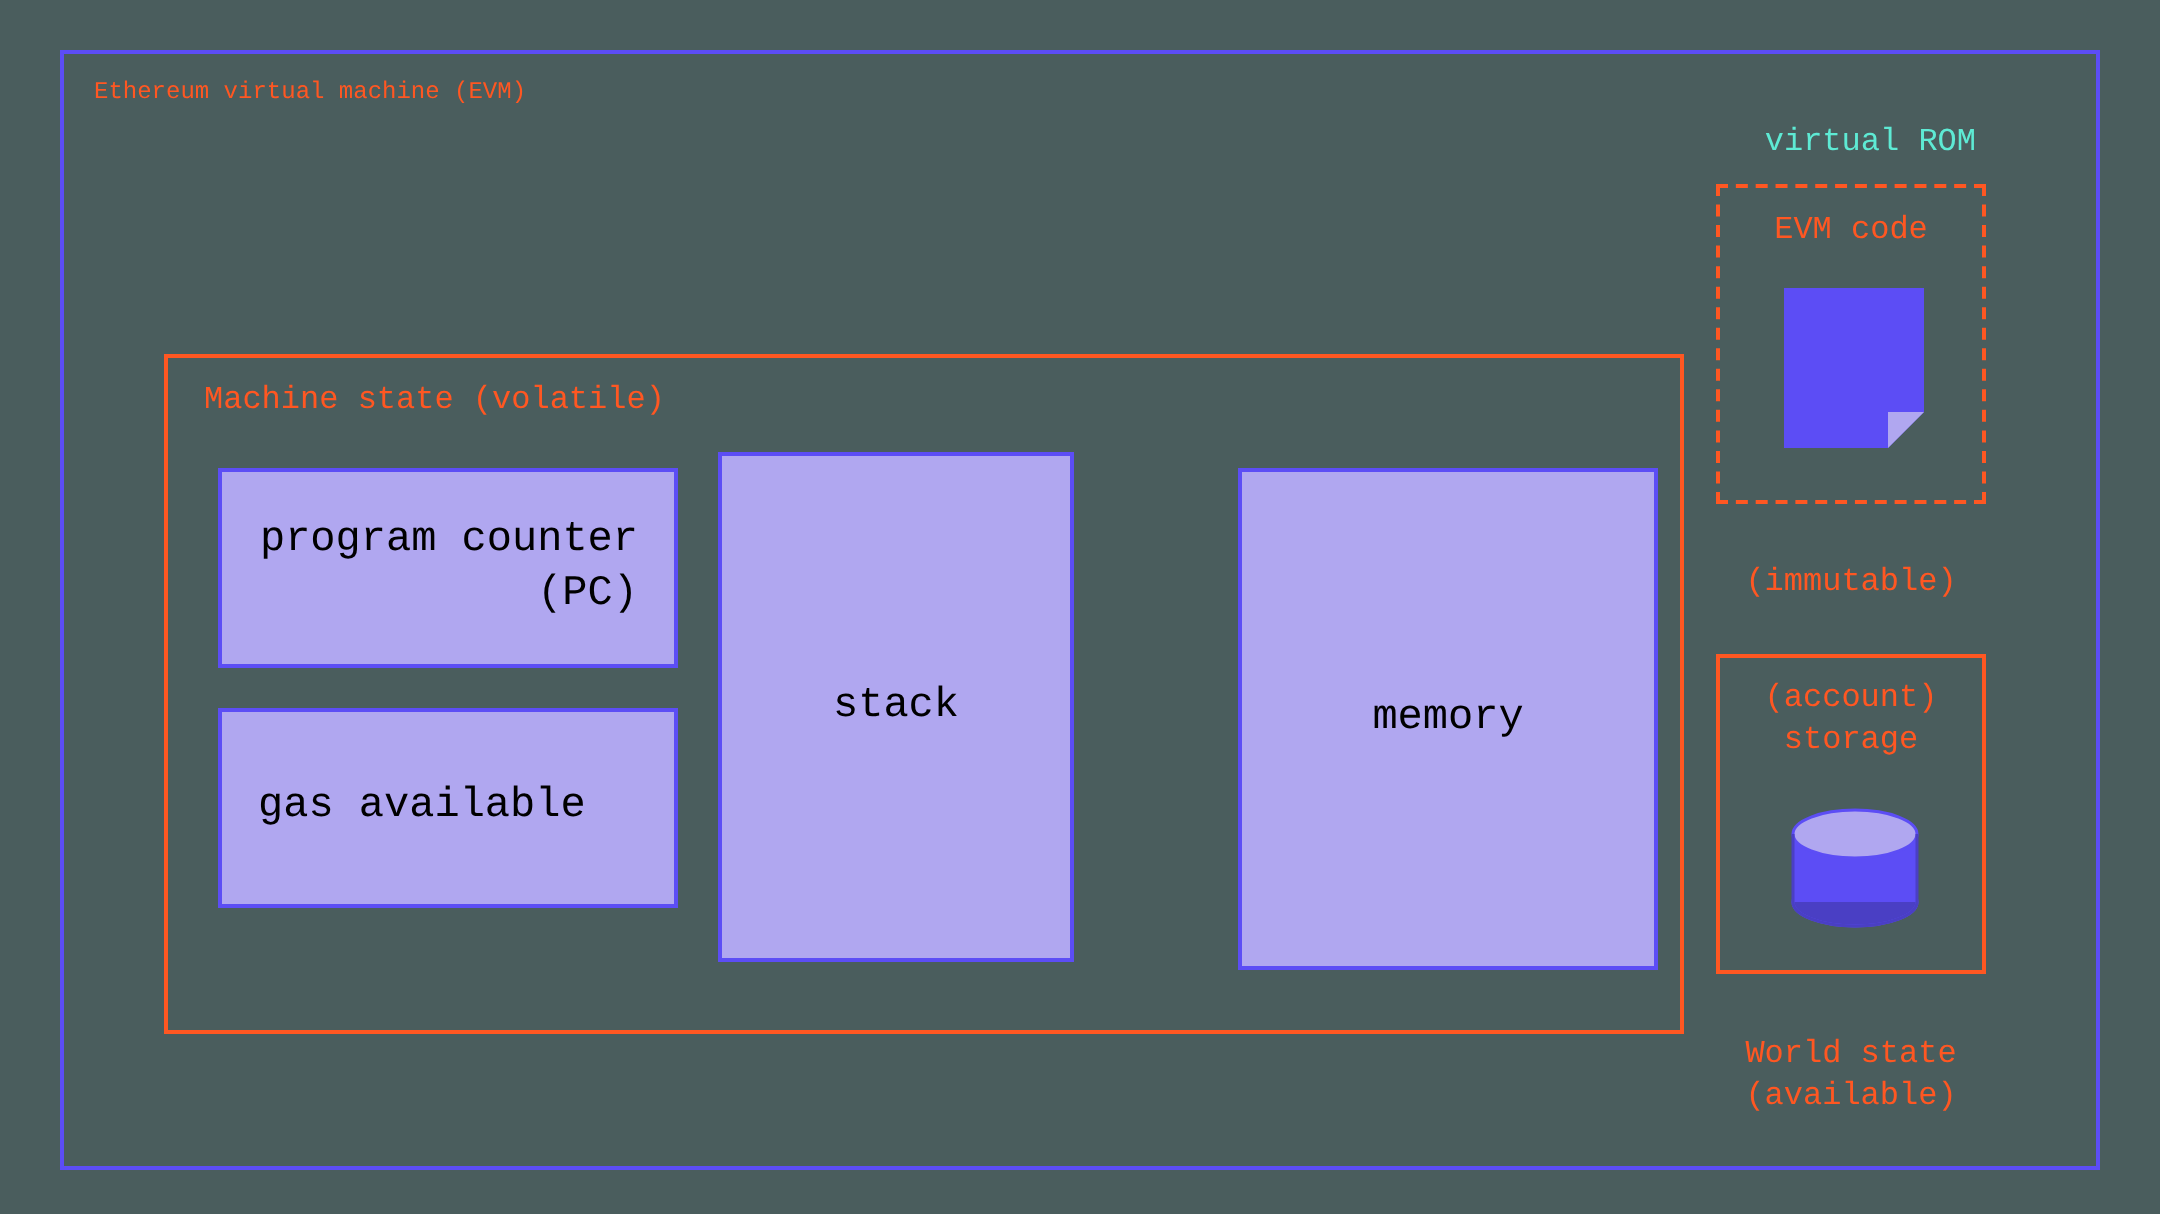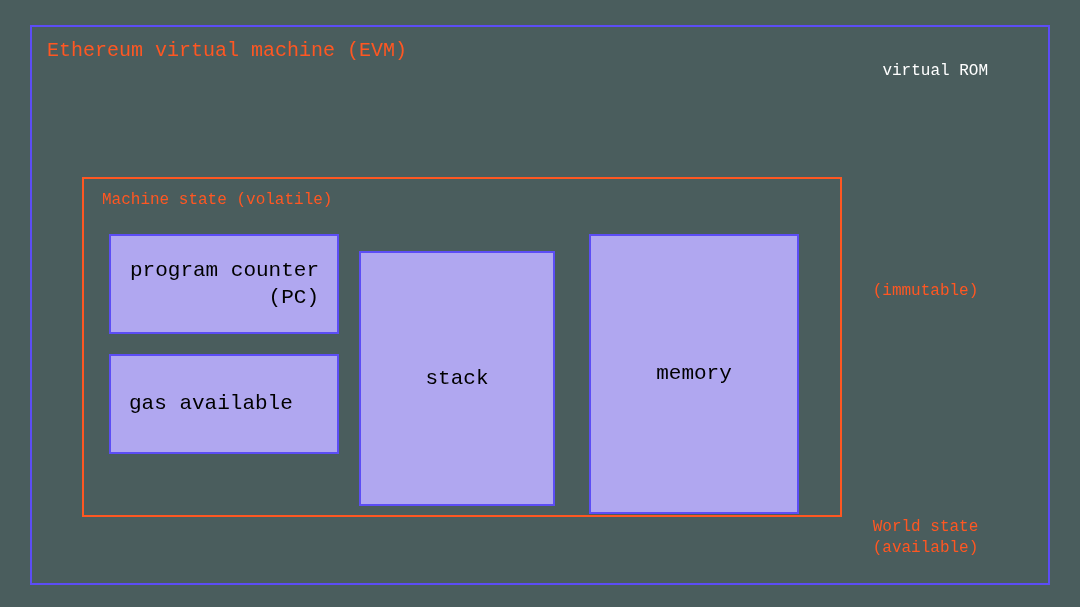--- a/index.html
+++ b/index.html
@@ -21,21 +21,21 @@
       left: 30px;
       width: 1020px;
       height: 560px;
       border: 2px solid #5c4df5;
     }
     .evm-title {
       position: absolute;
       top: 12px;
       left: 15px;
       color: #ff5722;
-      font-size: 20px;
+      font-size: 12px;
       font-weight: normal;
       text-align: right;
     }
     .machine-state {
       position: absolute;
       top: 150px;
       left: 50px;
       width: 760px;
       height: 340px;
       border: 2px solid #ff5722;
@@ -68,36 +68,36 @@
       width: 230px;
       height: 100px;
     }
     .gas-box {
       top: 175px;
       left: 25px;
       width: 230px;
       height: 100px;
     }
     .stack-box {
-      top: 72px;
+      top: 47px;
       left: 275px;
-      width: 196px;
+      width: 178px;
       height: 255px;
     }
     .memory-box {
       top: 55px;
-      left: 505px;
+      left: 535px;
       width: 210px;
-      height: 280px;
+      height: 251px;
     }
     .virtual-rom-label {
       position: absolute;
       top: 35px;
       right: 60px;
-      color: #ffffff;
+      color: #5eead4;
       font-size: 16px;
     }
     .rom-box {
       position: absolute;
       top: 65px;
       right: 55px;
       width: 135px;
       height: 160px;
       border: 2px dashed #ff5722;
     }
@@ -184,18 +184,36 @@
       <span>stack</span>
     </div>
 
     <div class="box center memory-box">
       <span>memory</span>
     </div>
   </div>
 
   <div class="virtual-rom-label">virtual ROM</div>
 
+  <div class="rom-box">
+    <div class="rom-title">EVM code</div>
+    <svg class="code-icon" viewBox="0 0 70 80">
+      <path d="M 0 0 L 70 0 L 70 62 L 52 80 L 0 80 Z" fill="#5c4df5"></path>
+      <path d="M 52 80 L 70 62 L 52 62 Z" fill="#b0a7f0"></path>
+    </svg>
+  </div>
 
   <div class="immutable-label">(immutable)</div>
 
+  <div class="storage-box">
+    <div class="storage-title">(account) storage</div>
+    <svg class="cylinder-icon" viewBox="0 0 65 60">
+      <ellipse cx="32.5" cy="47" rx="31" ry="12" fill="#4a3fc4" stroke="#5c4df5" stroke-width="1.5"></ellipse>
+      <rect x="1.5" y="13" width="62" height="34" fill="#5c4df5"></rect>
+      <ellipse cx="32.5" cy="13" rx="31" ry="12" fill="#b0a7f0" stroke="#5c4df5" stroke-width="1.5"></ellipse>
+      <path d="M 1.5 13 L 1.5 47" stroke="#4a3fc4" stroke-width="1.5" fill="none"></path>
+      <path d="M 63.5 13 L 63.5 47" stroke="#4a3fc4" stroke-width="1.5" fill="none"></path>
+      <path d="M 1.5 47 A 31 12 0 0 0 63.5 47" stroke="#4a3fc4" stroke-width="1.5" fill="none"></path>
+    </svg>
+  </div>
 
   <div class="world-state-label">World state (available)</div>
 </div>
 
 </body></html>

